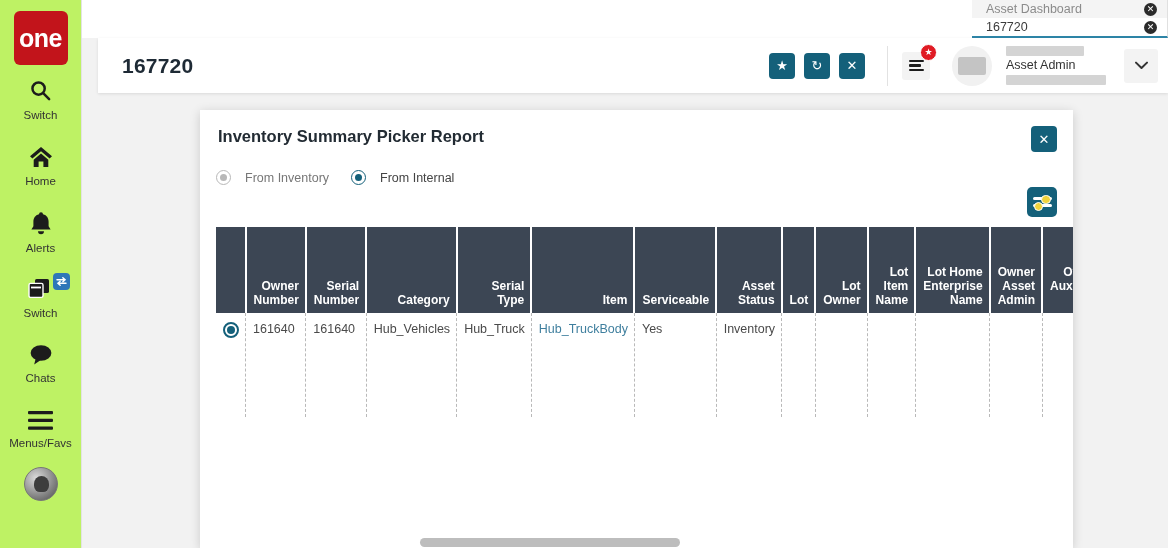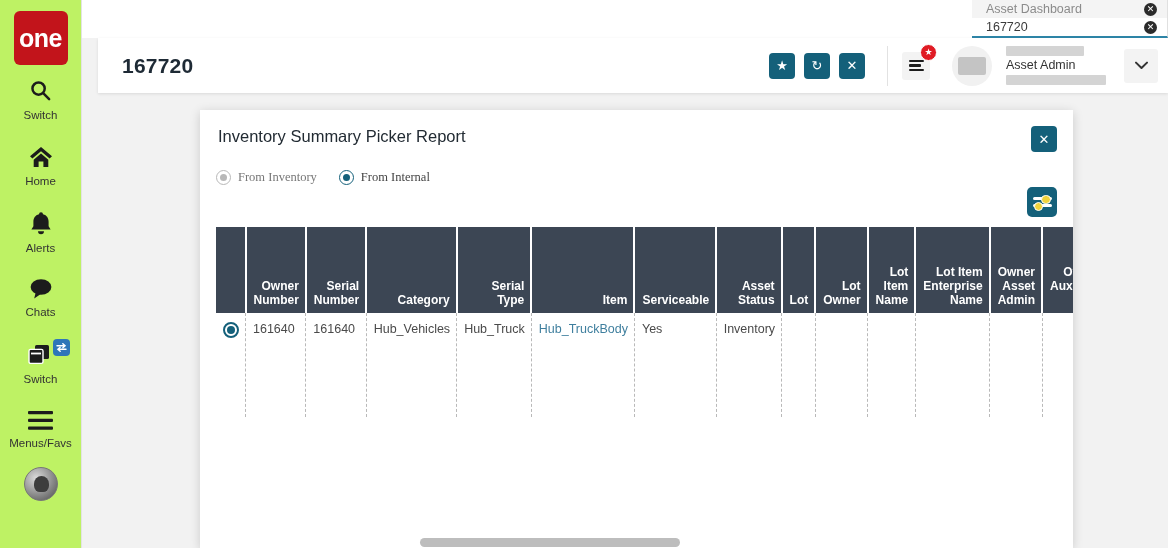--- a/index.html
+++ b/index.html
@@ -126,33 +126,33 @@
   }
 
   
   #modal {
     position: absolute; left: 200px; top: 110px; width: 873px; height: 438px;
     background: #ffffff; box-shadow: 0 2px 10px rgba(0,0,0,0.16);
     overflow: hidden;
   }
   #modal-title {
     position: absolute; left: 18px; top: 17px;
-    font-size: 16.5px; font-weight: 400; color: #222b33;
+    font-size: 16.5px; font-weight: 700; color: #222b33;
   }
   #modal-close {
     position: absolute; right: 16px; top: 16px;
     width: 26px; height: 26px; border-radius: 4px; background: #14607a;
     color: #fff; font-size: 13px; border: none; cursor: pointer;
     display: flex; align-items: center; justify-content: center;
   }
   .radio-row {
     position: absolute; left: 16px; top: 60px;
     display: flex; align-items: center; gap: 22px;
   }
-  .radio-opt { display: flex; align-items: flex-start; gap: 7px; cursor: pointer; font-family: Liberation Serif, serif; }
+  .radio-opt { display: flex; align-items: flex-end; gap: 14px; cursor: pointer; }
   .radio-dot {
     width: 15px; height: 15px; border-radius: 50%;
     border: 1.6px solid #b8b8b8; background: #fff;
     display: flex; align-items: center; justify-content: center;
   }
   .radio-dot::after { content: ""; width: 7px; height: 7px; border-radius: 50%; background: #b8b8b8; }
   .radio-opt.on .radio-dot { border-color: #14607a; }
   .radio-opt.on .radio-dot::after { background: #14607a; }
   .radio-label { font-size: 12.5px; color: #444; }
   .radio-opt.off .radio-label { color: #777; }
@@ -247,43 +247,43 @@
         <svg width="22" height="24" viewBox="0 0 22 24" fill="#1c1c1c">
           <path d="M11 1.2 a2 2 0 0 1 2 2 c4 1 5.6 4 5.6 7.6 v4.4 l2 3.2 H1.4 l2-3.2 v-4.4 c0-3.6 1.6-6.6 5.6-7.6 a2 2 0 0 1 2-2 z"></path>
           <path d="M8 20.2 h6 a3 3 0 0 1 -6 0 z"></path>
         </svg>
       </span>
       <span class="rlabel">Alerts</span>
     </div>
 
     <div class="rail-item">
       <span class="glyph">
-        <svg width="24" height="21" viewBox="0 0 24 21" fill="#1c1c1c">
-          <ellipse cx="12" cy="9" rx="10.4" ry="7.8"></ellipse>
-          <path d="M6.6 15 L5.2 20.6 L11.4 16.2 Z"></path>
-        </svg>
-      </span>
-      <span class="rlabel">Chats</span>
-    </div>
-
-    <div class="rail-item">
-      <span class="glyph">
         <svg width="26" height="22" viewBox="0 0 26 22" fill="#1c1c1c">
           <rect x="7" y="1" width="14" height="14" rx="1.6"></rect>
           <rect x="1" y="5.4" width="14" height="14" rx="1.6" fill="#1c1c1c" stroke="#fff" stroke-width="1.4"></rect>
           <rect x="3" y="8.6" width="10" height="1.8" fill="#fff"></rect>
         </svg>
       </span>
       <span class="switch-badge">
         <svg width="11" height="9" viewBox="0 0 12 10" fill="none" stroke="#fff" stroke-width="1.6" stroke-linecap="round">
           <path d="M1 3 h9 M7.5 0.8 L10 3 L7.5 5.2"></path>
           <path d="M11 7 h-9 M4.5 4.8 L2 7 L4.5 9.2"></path>
         </svg>
       </span>
       <span class="rlabel">Switch</span>
+    </div>
+
+    <div class="rail-item">
+      <span class="glyph">
+        <svg width="24" height="21" viewBox="0 0 24 21" fill="#1c1c1c">
+          <ellipse cx="12" cy="9" rx="10.4" ry="7.8"></ellipse>
+          <path d="M6.6 15 L5.2 20.6 L11.4 16.2 Z"></path>
+        </svg>
+      </span>
+      <span class="rlabel">Chats</span>
     </div>
 
     <div class="rail-item">
       <span class="glyph">
         <svg width="25" height="19" viewBox="0 0 25 19" fill="#1c1c1c">
           <rect y="0" width="25" height="3.2" rx="1"></rect>
           <rect y="7.8" width="25" height="3.2" rx="1"></rect>
           <rect y="15.6" width="25" height="3.2" rx="1"></rect>
         </svg>
       </span>
@@ -381,21 +381,21 @@
             <th>Owner Number</th>
             <th>Serial Number</th>
             <th>Category</th>
             <th>Serial Type</th>
             <th>Item</th>
             <th>Serviceable</th>
             <th>Asset Status</th>
             <th>Lot</th>
             <th>Lot Owner</th>
             <th>Lot Item Name</th>
-            <th>Lot Item Enterprise Name</th>
+            <th>Lot Home Enterprise Name</th>
             <th>Owner Asset Admin</th>
             <th>Owner Auxillary Key</th>
 
           </tr>
         </thead>
         <tbody>
           <tr>
             <td class="selcell">
               <span class="row-radio"></span>
             </td>

